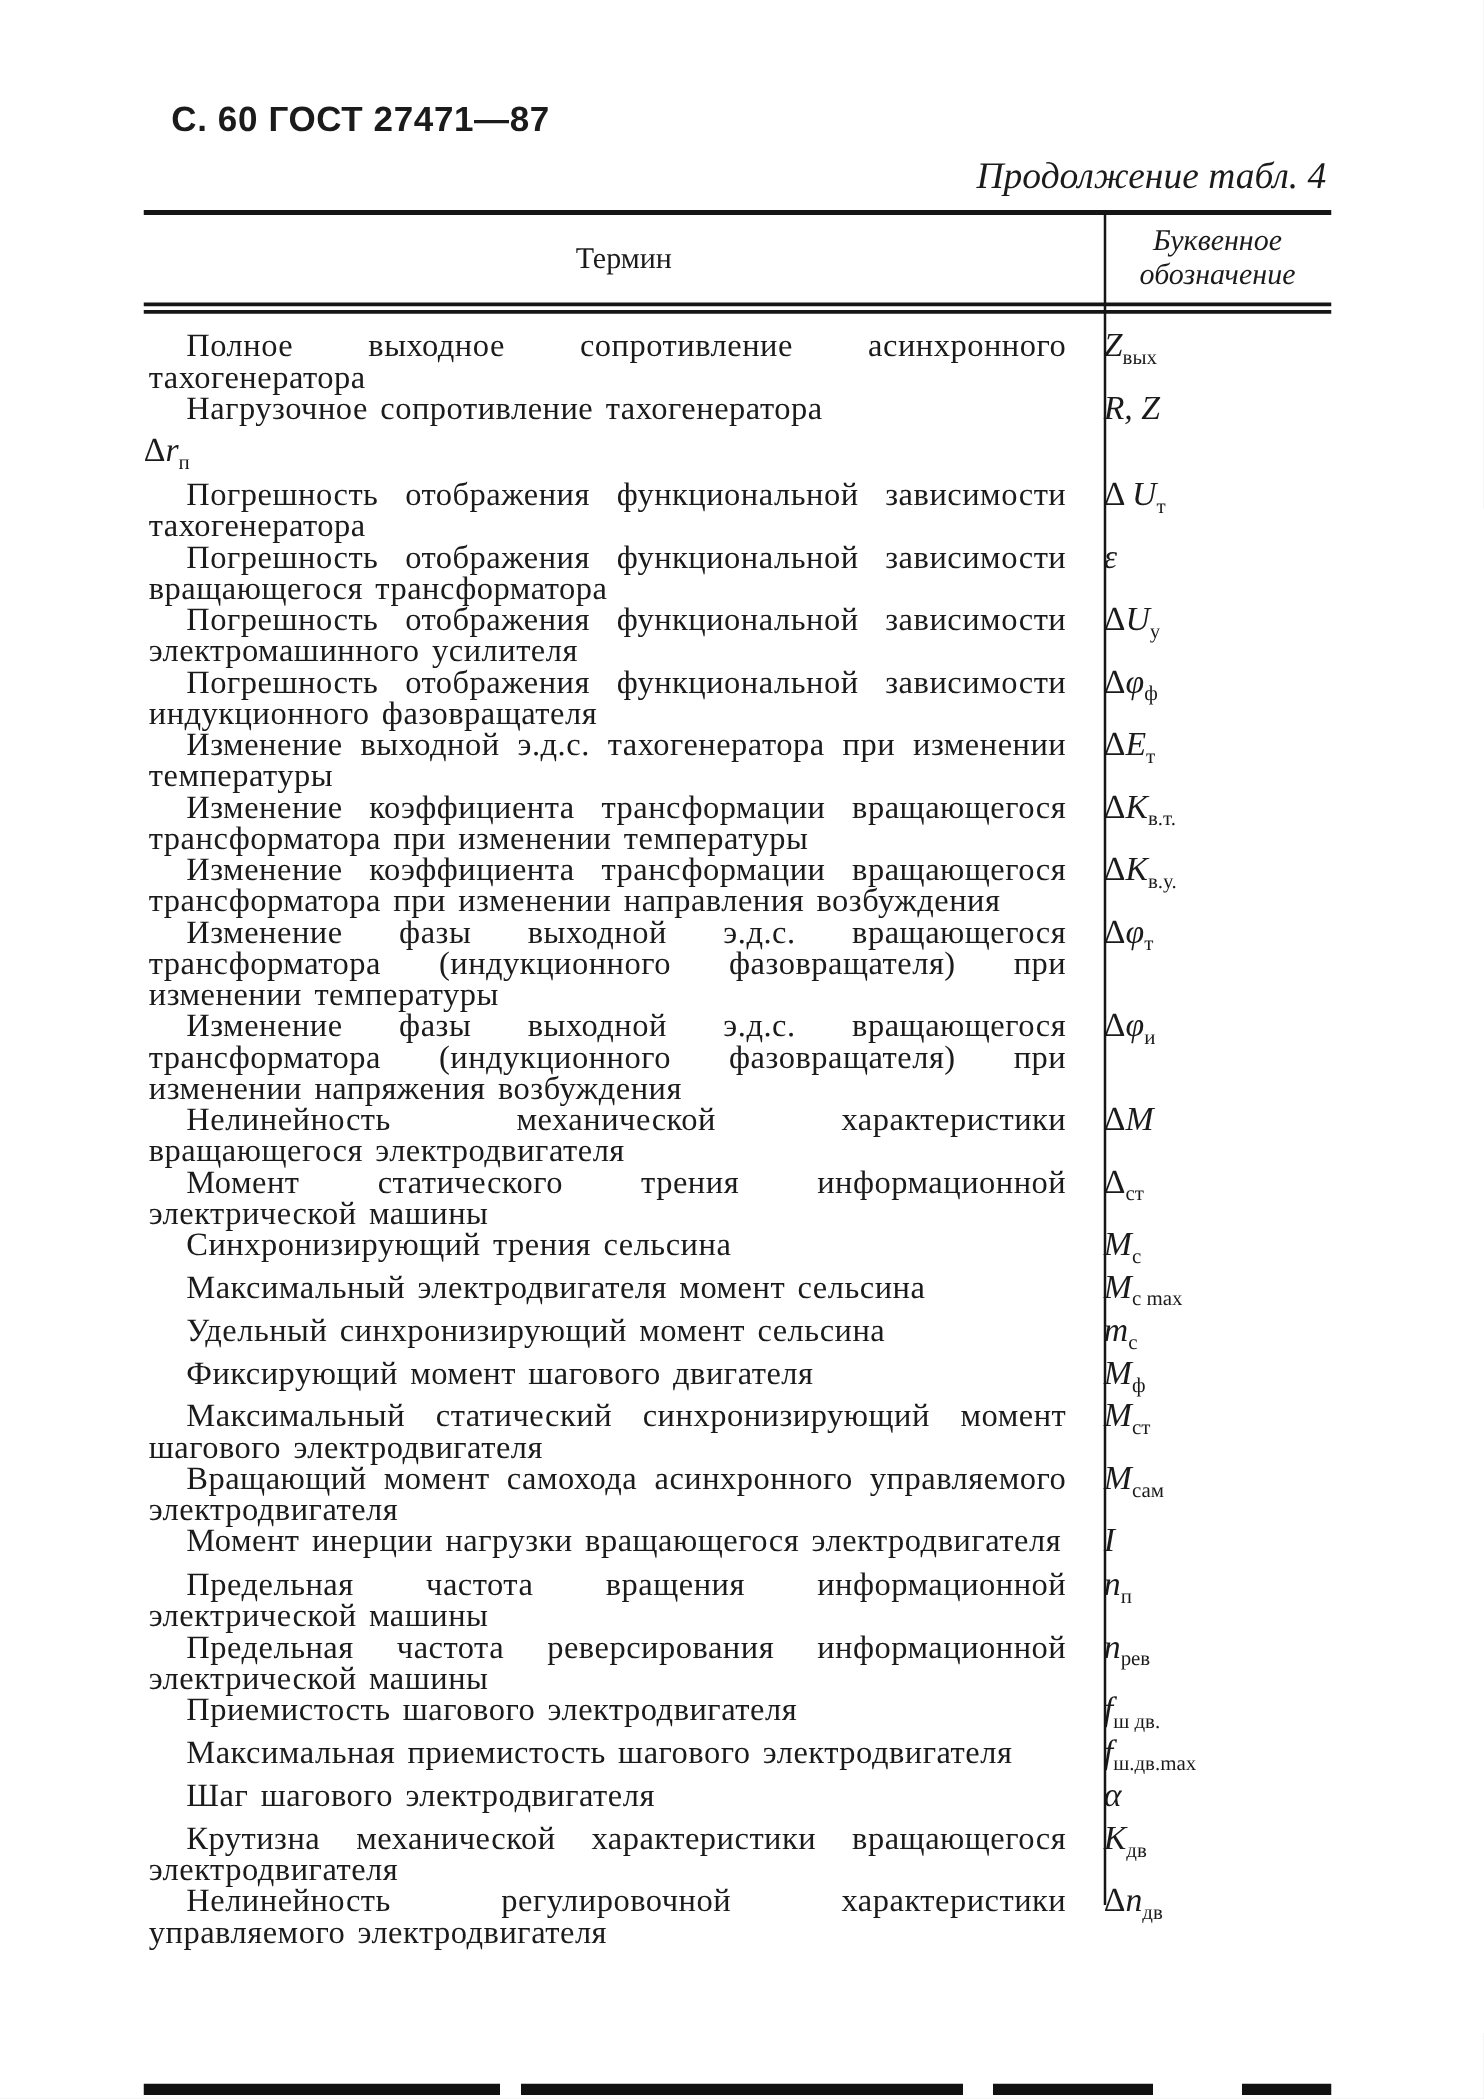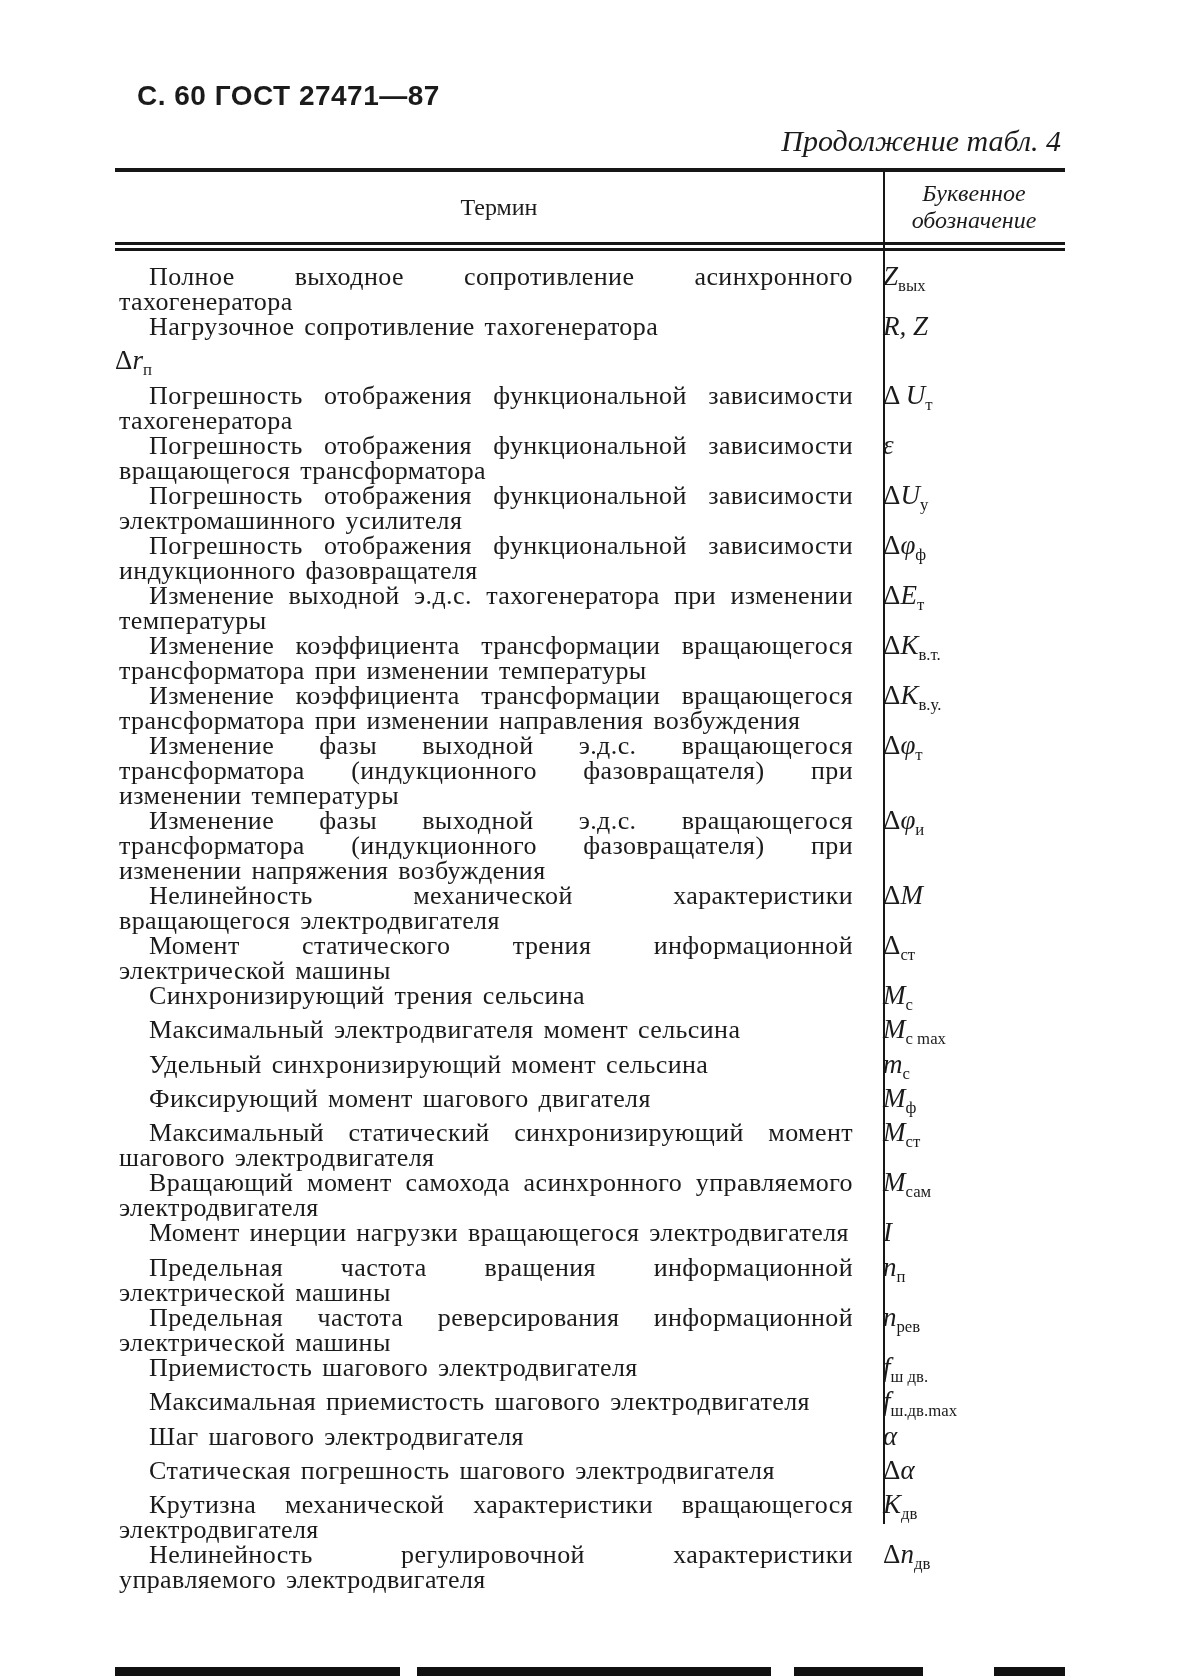--- a/index.html
+++ b/index.html
@@ -191,24 +191,20 @@
   <div class="row">
     <div class="term">Максимальная приемистость шагового электродвигателя</div>
     <div class="sym"><span class="pre"></span><span class="main">f</span><sub>ш.дв.max</sub></div>
   </div>
 
   <div class="row">
     <div class="term">Шаг шагового электродвигателя</div>
     <div class="sym"><span class="pre"></span><span class="main">α</span><sub></sub></div>
   </div>
 
-  <div class="row">
-    <div class="term">Статическая погрешность шагового электродвигателя</div>
-    <div class="sym"><span class="pre">Δ</span><span class="main">α</span><sub></sub></div>
-  </div>
 
   <div class="row">
     <div class="term">Крутизна механической характеристики вращающегося электродвигателя</div>
     <div class="sym"><span class="pre"></span><span class="main">K</span><sub>дв</sub></div>
   </div>
 
   <div class="row">
     <div class="term">Нелинейность регулировочной характеристики управляемого электродвигателя</div>
     <div class="sym"><span class="pre">Δ</span><span class="main">n</span><sub>дв</sub></div>
   </div>

